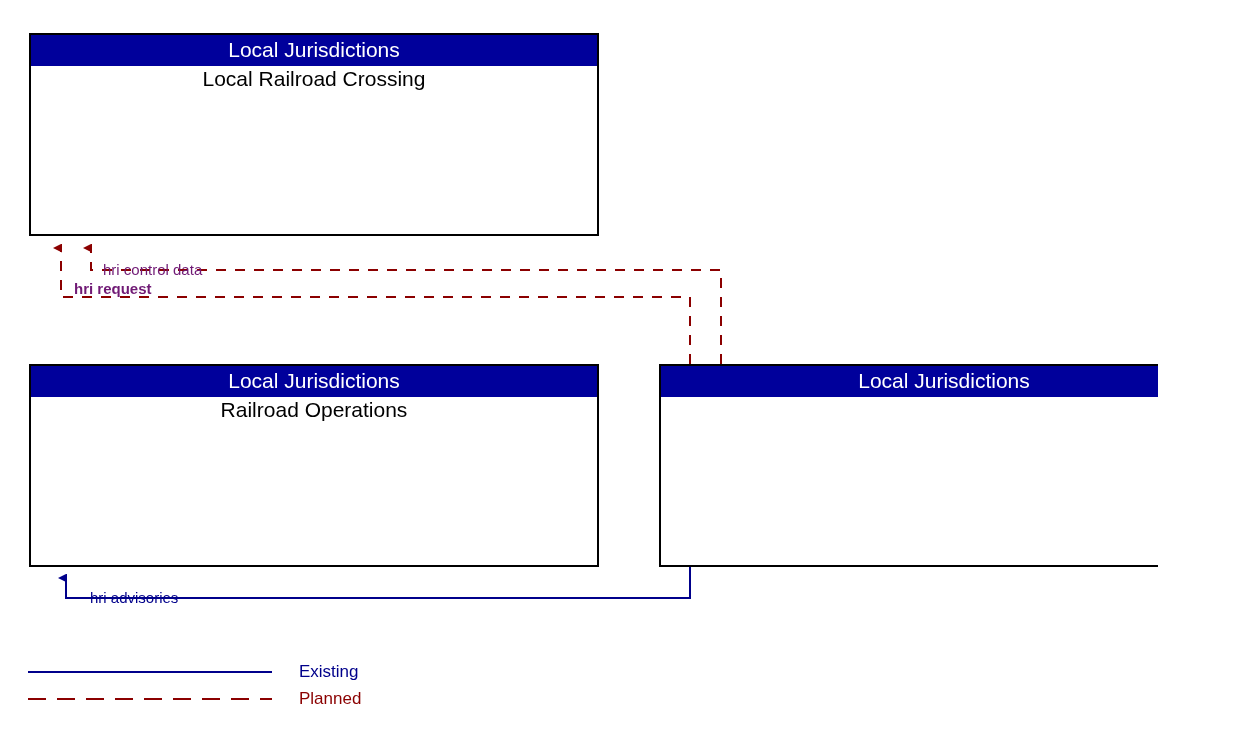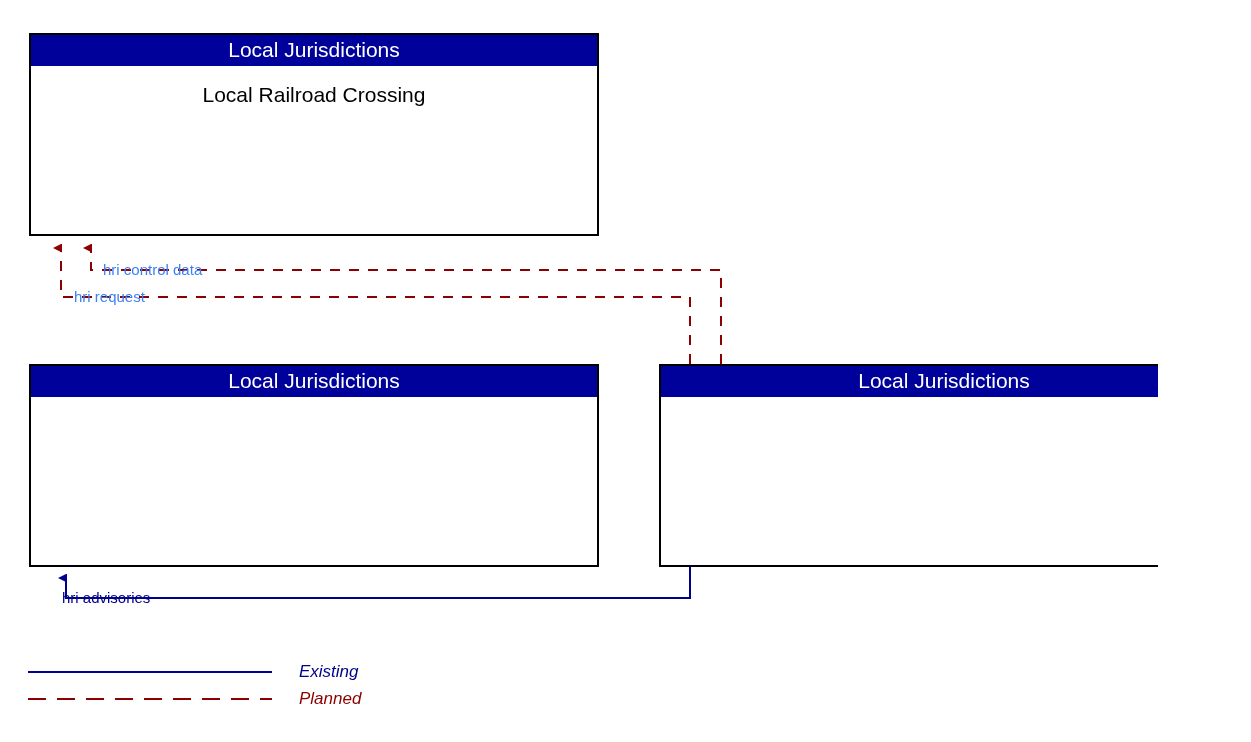--- a/index.html
+++ b/index.html
@@ -34,43 +34,42 @@
     height: 31px;
     text-align: center;
     white-space: nowrap;
     overflow: hidden;
   }
   .node-body {
     box-sizing: border-box;
     color: #000000;
     font-size: 21px;
     line-height: 26px;
-    padding-top: 16px;
+    padding-top: 0;
     text-align: center;
     white-space: nowrap;
     overflow: hidden;
   }
 
   
   .flow-label {
     position: absolute;
     font-size: 15px;
     line-height: 18px;
     white-space: nowrap;
   }
-  .flow-planned { color: #3b82f6; }
+  .flow-planned { color: #701a75; }
   .flow-existing { color: #00008B; }
 
   
   .legend-text {
     position: absolute;
     font-size: 17px;
     line-height: 20px;
     white-space: nowrap;
-    font-style: italic;
   }
   .legend-existing { color: #00008B; }
   .legend-planned { color: #8B0000; }
 
   svg.overlay {
     position: absolute;
     left: 0;
     top: 0;
     width: 1251px;
     height: 742px;
@@ -108,29 +107,30 @@
     <line x1="28" y1="699" x2="272" y2="699" stroke="#8B0000" stroke-width="2" stroke-dasharray="18,11"></line>
   </svg>
 
   <div class="node" style="left:29px; top:33px; width:570px; height:203px;">
     <div class="node-header">Local Jurisdictions</div>
     <div class="node-body">Local Railroad Crossing</div>
   </div>
 
   <div class="node" style="left:29px; top:364px; width:570px; height:203px;">
     <div class="node-header">Local Jurisdictions</div>
+    <div class="node-body">Railroad Operations</div>
   </div>
 
   <div class="node" style="left:659px; top:364px; width:570px; height:203px;">
     <div class="node-header">Local Jurisdictions</div>
   </div>
 
   <span class="flow-label flow-planned" style="left:103px; top:261px;">hri control data</span>
 
-  <span class="flow-label flow-planned" style="left:74px; top:288px;">hri request</span>
+  <span class="flow-label flow-planned" style="left:74px; top:280px;font-weight:bold;">hri request</span>
 
-  <span class="flow-label flow-existing" style="left:62px; top:589px;">hri advisories</span>
+  <span class="flow-label flow-existing" style="left:90px; top:589px;">hri advisories</span>
 
   <span class="legend-text legend-existing" style="left:299px; top:662px;">Existing</span>
 
   <span class="legend-text legend-planned" style="left:299px; top:689px;text-align:center;">Planned</span>
 
 </div>
 
 </body></html>

